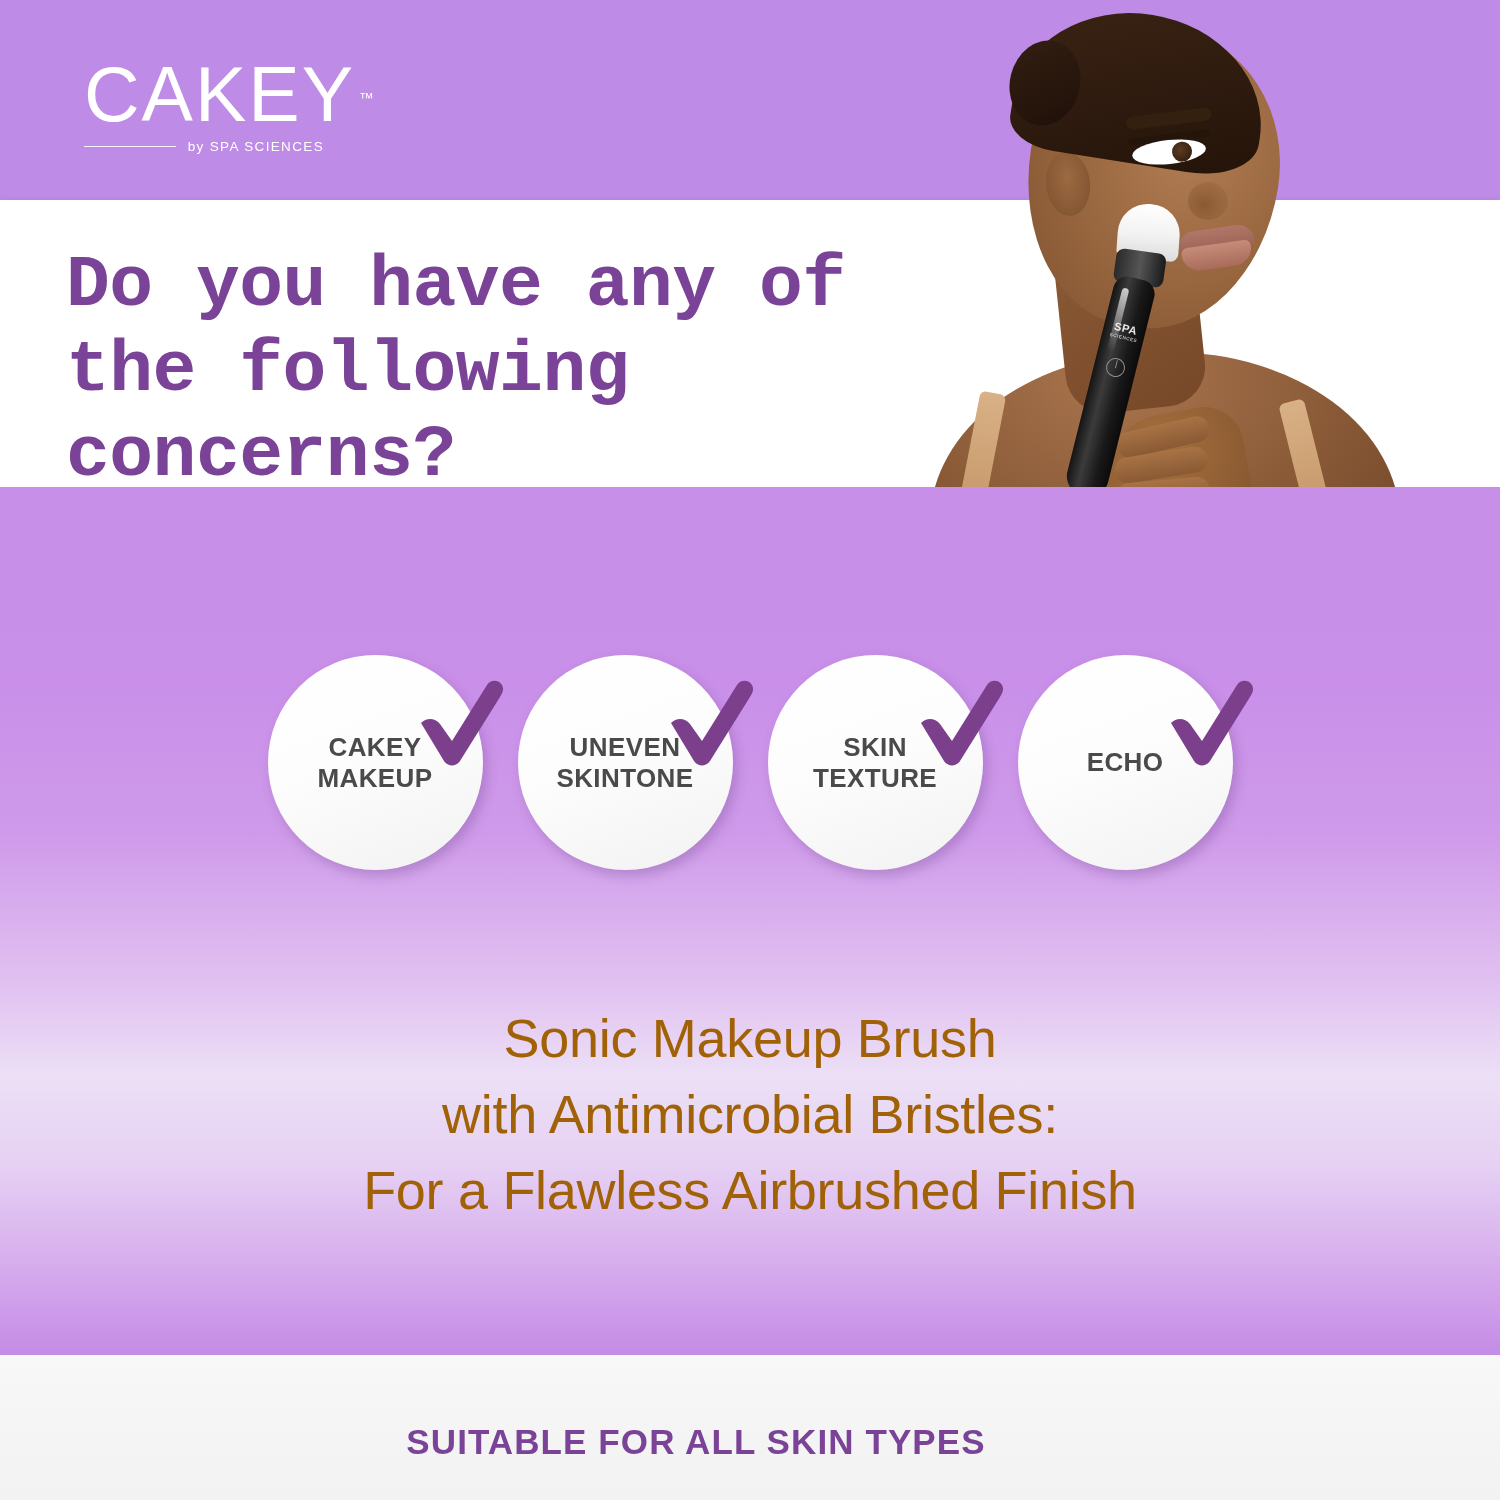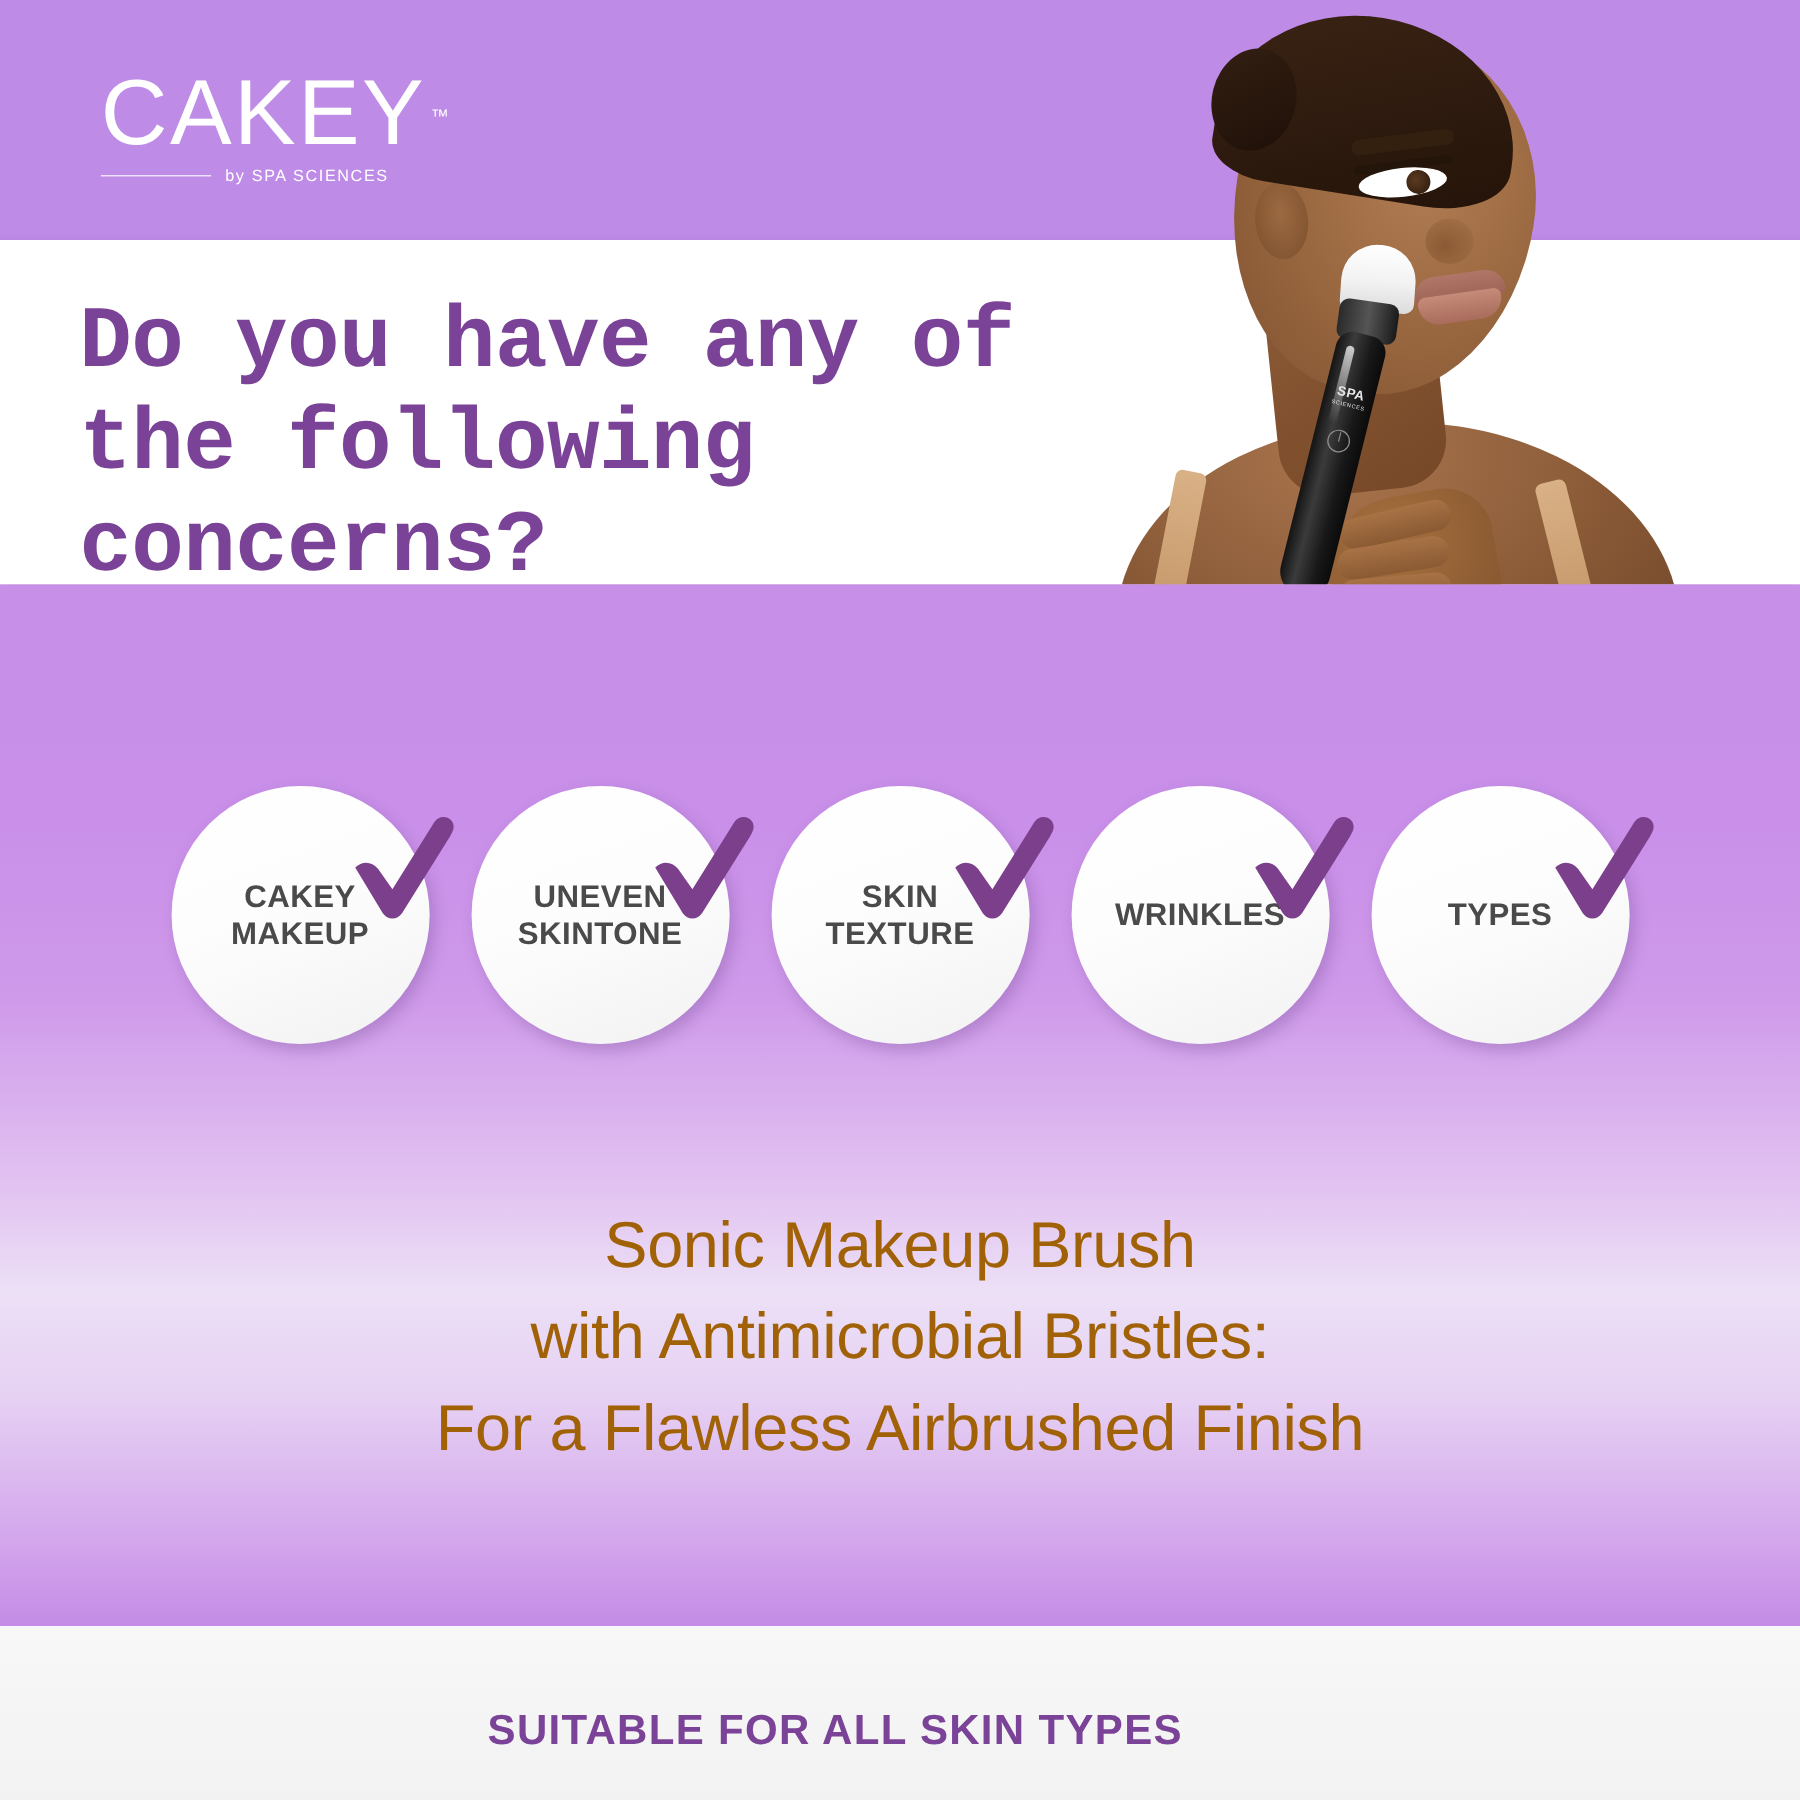--- a/index.html
+++ b/index.html
@@ -445,36 +445,29 @@
 
     <div class="concern">
       <div class="concern-disc"></div>
       <div class="concern-label">SKIN
 TEXTURE</div>
       <svg class="check" viewBox="0 0 108 108">
         <path d="M14 52 C20 46 28 47 33 53 L45 70 L80 14 C84 8 92 9 95 14 C97 18 96 21 93 26 L53 90 C49 96 41 96 37 90 Z" fill="#7b3f8c"></path>
       </svg>
     </div>
 
+
     <div class="concern">
       <div class="concern-disc"></div>
-      <div class="concern-label">WRINKLES</div>
+      <div class="concern-label">ECHO</div>
       <svg class="check" viewBox="0 0 108 108">
         <path d="M14 52 C20 46 28 47 33 53 L45 70 L80 14 C84 8 92 9 95 14 C97 18 96 21 93 26 L53 90 C49 96 41 96 37 90 Z" fill="#7b3f8c"></path>
       </svg>
     </div>
 
-    <div class="concern">
-      <div class="concern-disc"></div>
-      <div class="concern-label">TYPES</div>
-      <svg class="check" viewBox="0 0 108 108">
-        <path d="M14 52 C20 46 28 47 33 53 L45 70 L80 14 C84 8 92 9 95 14 C97 18 96 21 93 26 L53 90 C49 96 41 96 37 90 Z" fill="#7b3f8c"></path>
-      </svg>
-    </div>
-
   </div>
 
   <div class="product-title">Sonic Makeup Brush
 with Antimicrobial Bristles:
 For a Flawless Airbrushed Finish</div>
 
   <div class="footer"></div>
   <div class="footer-text">SUITABLE FOR ALL SKIN TYPES</div>
 
 </div>

